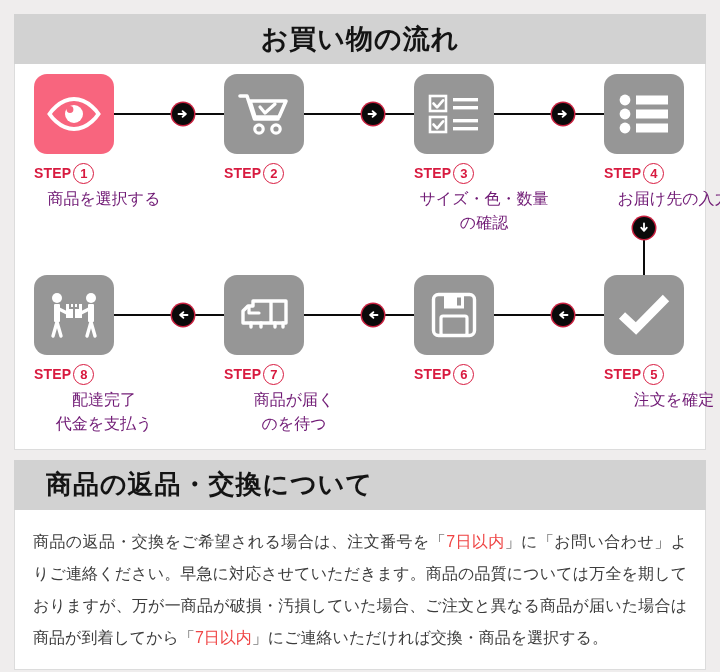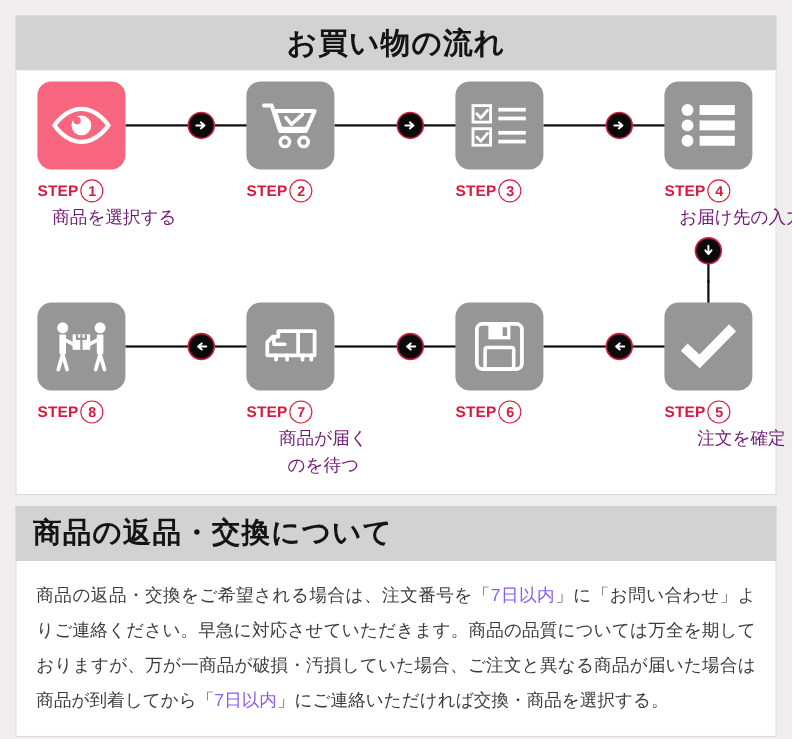--- a/index.html
+++ b/index.html
@@ -27,21 +27,21 @@
     height: 50px;
     line-height: 50px;
     font-family: "Liberation Serif", "DejaVu Serif", serif;
     font-size: 27px;
     font-weight: 700;
     color: #141414;
     letter-spacing: 1px;
     box-sizing: border-box;
   }
   .band.center { text-align: center; }
-  .band.left { text-align: left; padding-left: 16px; font-size: 26px; }
+  .band.left { text-align: left; padding-left: 32px; font-size: 26px; }
 
   
   .flow-panel {
     background: #ffffff;
     border: 1px solid #dcdcdc;
     border-top: none;
     box-sizing: border-box;
     height: 386px;
     position: relative;
   }
@@ -138,21 +138,21 @@
     height: 160px;
   }
   .notice p {
     margin: 0;
     font-size: 16px;
     line-height: 32px;
     color: #3c3c3c;
     text-align: justify;
     font-family: "Liberation Sans", "DejaVu Sans", sans-serif;
   }
-  .hl { color: #8b5cf6; }
+  .hl { color: #ef4444; }
   .spacer { height: 10px; }
 </style>
 </head>
 <body>
 
 <div class="page">
 
   <div class="band center">お買い物の流れ</div>
 
   <div class="flow-panel">
@@ -222,20 +222,22 @@
               <rect x="25" y="13" width="25" height="3.4" fill="#ffffff"></rect>
               <rect x="25" y="26" width="25" height="3.4" fill="#ffffff"></rect>
               <rect x="25" y="34" width="25" height="3.4" fill="#ffffff"></rect>
             </svg>
           </span>
         </div>
         <div class="step-label">
           <span class="step-word">STEP</span>
           <span class="step-num">3</span>
         </div>
+        <div class="step-text">サイズ・色・数量
+の確認</div>
       </div>
 
       <div class="node" style="left:537px; top:39px;">
         <svg width="12" height="12" viewBox="0 0 12 12">
           <path d="M1.5 6h6.2M5.6 3.2L8.9 6 5.6 8.8" fill="none" stroke="#ffffff" stroke-width="1.8" stroke-linecap="round" stroke-linejoin="round"></path>
         </svg>
       </div>
 
       <div class="step" style="left:589px; top:10px;">
         <div class="tile">
@@ -287,20 +289,22 @@
               <path d="M43 18l-8 4" stroke="#ffffff" stroke-width="3.4" stroke-linecap="round"></path>
               <rect x="20" y="13" width="16" height="14" fill="#ffffff"></rect>
               <path d="M28 13v14M24 13v4h8v-4" fill="none" stroke="#969696" stroke-width="2"></path>
             </svg>
           </span>
         </div>
         <div class="step-label">
           <span class="step-word">STEP</span>
           <span class="step-num">8</span>
         </div>
+        <div class="step-text">配達完了
+代金を支払う</div>
       </div>
 
       <div class="node" style="left:157px; top:47px;">
         <svg width="12" height="12" viewBox="0 0 12 12">
           <path d="M10.5 6H4.3M6.4 3.2L3.1 6l3.3 2.8" fill="none" stroke="#ffffff" stroke-width="1.8" stroke-linecap="round" stroke-linejoin="round"></path>
         </svg>
       </div>
 
       <div class="step" style="left:209px; top:18px;">
         <div class="tile">

